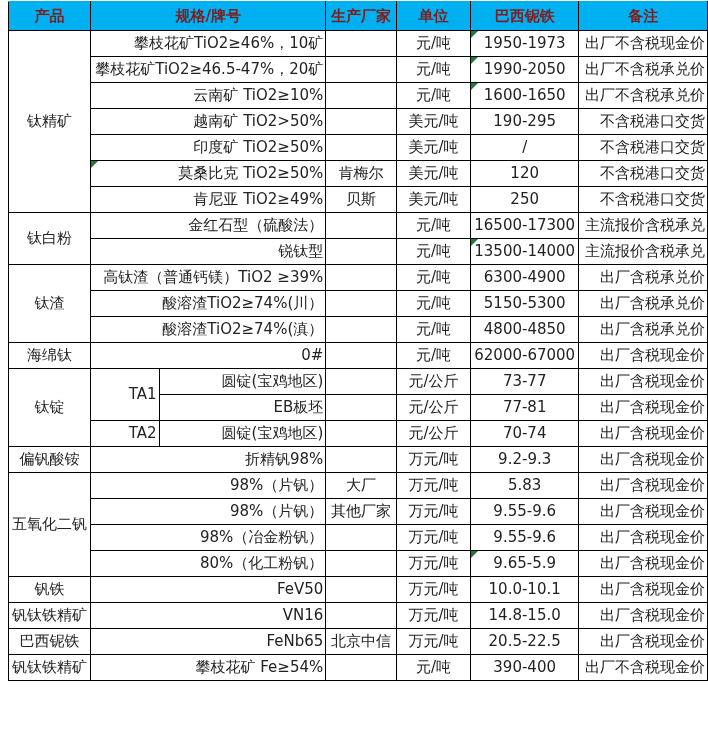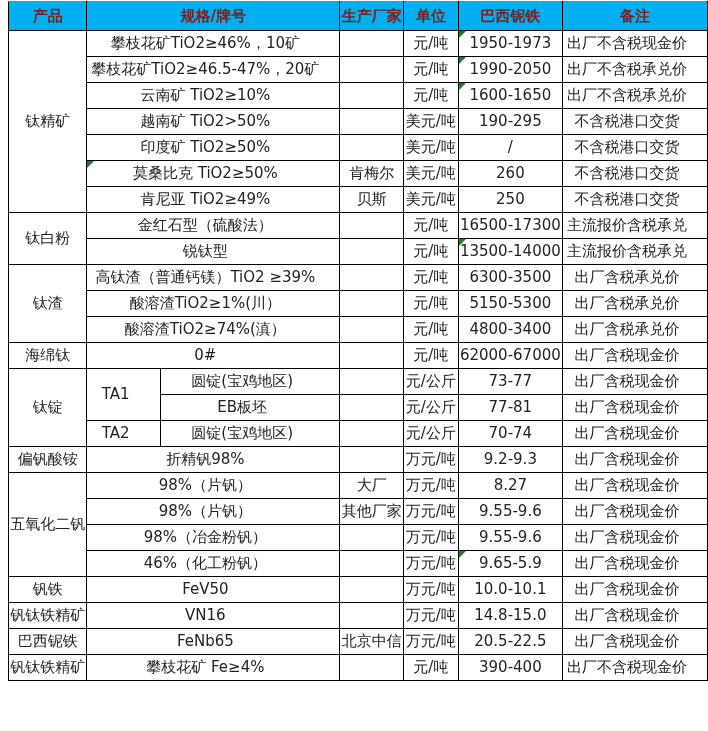--- a/index.html
+++ b/index.html
@@ -15,21 +15,21 @@
     overflow:hidden;white-space:nowrap;
     position:relative;
     font-size:15px;
     line-height:1.1;
   }
   thead th{
     background:#00b0f0;color:#7f1d1d;font-weight:bold;height:26px;
     border-top-color:#00b0f0;text-align:center;
   }
   td{color:#222222;background:#ffffff}
-  .al{text-align:center;padding:0 20px 0 4px}
+  .al{text-align:right;padding:0 2px 0 4px}
   .ac{text-align:center;padding:0 1px}
   .flag{
     position:absolute;left:0;top:0;width:0;height:0;
     border-top:7px solid #1e7b34;border-right:7px solid transparent;
   }
 </style>
 </head>
 <body>
 
 <div class="sheet">
@@ -87,21 +87,21 @@
           <td colspan="2" class="al"><span>印度矿 TiO2≥50%</span></td>
           <td class="ac"><span></span></td>
           <td class="ac"><span>美元/吨</span></td>
           <td class="ac"><span>/</span></td>
           <td class="al"><span>不含税港口交货</span></td>
         </tr>
         <tr>
           <td colspan="2" class="al"><span>莫桑比克 TiO2≥50%</span><span class="flag"></span></td>
           <td class="ac"><span>肯梅尔</span></td>
           <td class="ac"><span>美元/吨</span></td>
-          <td class="ac"><span>260</span></td>
+          <td class="ac"><span>120</span></td>
           <td class="al"><span>不含税港口交货</span></td>
         </tr>
         <tr>
           <td colspan="2" class="al"><span>肯尼亚 TiO2≥49%</span></td>
           <td class="ac"><span>贝斯</span></td>
           <td class="ac"><span>美元/吨</span></td>
           <td class="ac"><span>250</span></td>
           <td class="al"><span>不含税港口交货</span></td>
         </tr>
         <tr>
@@ -117,35 +117,35 @@
           <td class="ac"><span></span></td>
           <td class="ac"><span>元/吨</span></td>
           <td class="ac"><span>13500-14000</span><span class="flag"></span></td>
           <td class="al"><span>主流报价含税承兑</span></td>
         </tr>
         <tr>
           <td rowspan="3" class="ac"><span>钛渣</span></td>
           <td colspan="2" class="al"><span>高钛渣（普通钙镁）TiO2 ≥39%</span></td>
           <td class="ac"><span></span></td>
           <td class="ac"><span>元/吨</span></td>
-          <td class="ac"><span>6300-3500</span></td>
+          <td class="ac"><span>6300-4900</span></td>
           <td class="al"><span>出厂含税承兑价</span></td>
         </tr>
         <tr>
-          <td colspan="2" class="al"><span>酸溶渣TiO2≥1%(川）</span></td>
+          <td colspan="2" class="al"><span>酸溶渣TiO2≥74%(川）</span></td>
           <td class="ac"><span></span></td>
           <td class="ac"><span>元/吨</span></td>
           <td class="ac"><span>5150-5300</span></td>
           <td class="al"><span>出厂含税承兑价</span></td>
         </tr>
         <tr>
           <td colspan="2" class="al"><span>酸溶渣TiO2≥74%(滇）</span></td>
           <td class="ac"><span></span></td>
           <td class="ac"><span>元/吨</span></td>
-          <td class="ac"><span>4800-3400</span></td>
+          <td class="ac"><span>4800-4850</span></td>
           <td class="al"><span>出厂含税承兑价</span></td>
         </tr>
         <tr>
           <td class="ac"><span>海绵钛</span></td>
           <td colspan="2" class="al"><span>0#</span></td>
           <td class="ac"><span></span></td>
           <td class="ac"><span>元/吨</span></td>
           <td class="ac"><span>62000-67000</span></td>
           <td class="al"><span>出厂含税现金价</span></td>
         </tr>
@@ -179,39 +179,39 @@
           <td class="ac"><span></span></td>
           <td class="ac"><span>万元/吨</span></td>
           <td class="ac"><span>9.2-9.3</span></td>
           <td class="al"><span>出厂含税现金价</span></td>
         </tr>
         <tr>
           <td rowspan="4" class="ac"><span>五氧化二钒</span></td>
           <td colspan="2" class="al"><span>98%（片钒）</span></td>
           <td class="ac"><span>大厂</span></td>
           <td class="ac"><span>万元/吨</span></td>
-          <td class="ac"><span>8.27</span></td>
+          <td class="ac"><span>5.83</span></td>
           <td class="al"><span>出厂含税现金价</span></td>
         </tr>
         <tr>
           <td colspan="2" class="al"><span>98%（片钒）</span></td>
           <td class="ac"><span>其他厂家</span></td>
           <td class="ac"><span>万元/吨</span></td>
           <td class="ac"><span>9.55-9.6</span></td>
           <td class="al"><span>出厂含税现金价</span></td>
         </tr>
         <tr>
           <td colspan="2" class="al"><span>98%（冶金粉钒）</span></td>
           <td class="ac"><span></span></td>
           <td class="ac"><span>万元/吨</span></td>
           <td class="ac"><span>9.55-9.6</span></td>
           <td class="al"><span>出厂含税现金价</span></td>
         </tr>
         <tr>
-          <td colspan="2" class="al"><span>46%（化工粉钒）</span></td>
+          <td colspan="2" class="al"><span>80%（化工粉钒）</span></td>
           <td class="ac"><span></span></td>
           <td class="ac"><span>万元/吨</span></td>
           <td class="ac"><span>9.65-5.9</span><span class="flag"></span></td>
           <td class="al"><span>出厂含税现金价</span></td>
         </tr>
         <tr>
           <td class="ac"><span>钒铁</span></td>
           <td colspan="2" class="al"><span>FeV50</span></td>
           <td class="ac"><span></span></td>
           <td class="ac"><span>万元/吨</span></td>
@@ -229,21 +229,21 @@
         <tr>
           <td class="ac"><span>巴西铌铁</span></td>
           <td colspan="2" class="al"><span>FeNb65</span></td>
           <td class="ac"><span>北京中信</span></td>
           <td class="ac"><span>万元/吨</span></td>
           <td class="ac"><span>20.5-22.5</span></td>
           <td class="al"><span>出厂含税现金价</span></td>
         </tr>
         <tr>
           <td class="ac"><span>钒钛铁精矿</span></td>
-          <td colspan="2" class="al"><span>攀枝花矿 Fe≥4%</span></td>
+          <td colspan="2" class="al"><span>攀枝花矿 Fe≥54%</span></td>
           <td class="ac"><span></span></td>
           <td class="ac"><span>元/吨</span></td>
           <td class="ac"><span>390-400</span></td>
           <td class="al"><span>出厂不含税现金价</span></td>
         </tr>
       </tbody>
   </table>
 </div>
 
 </body></html>

